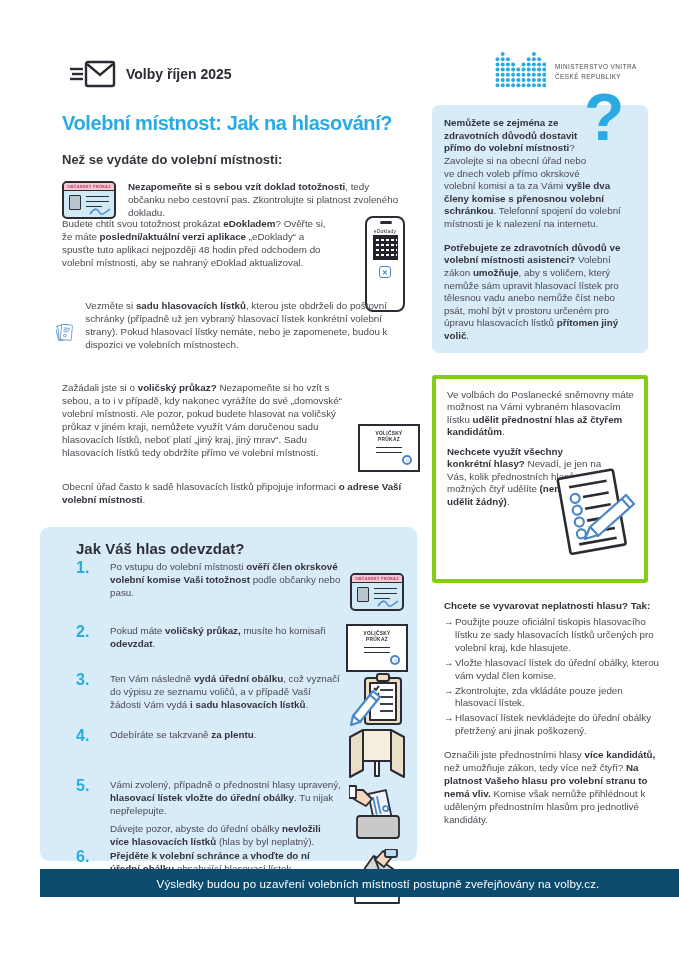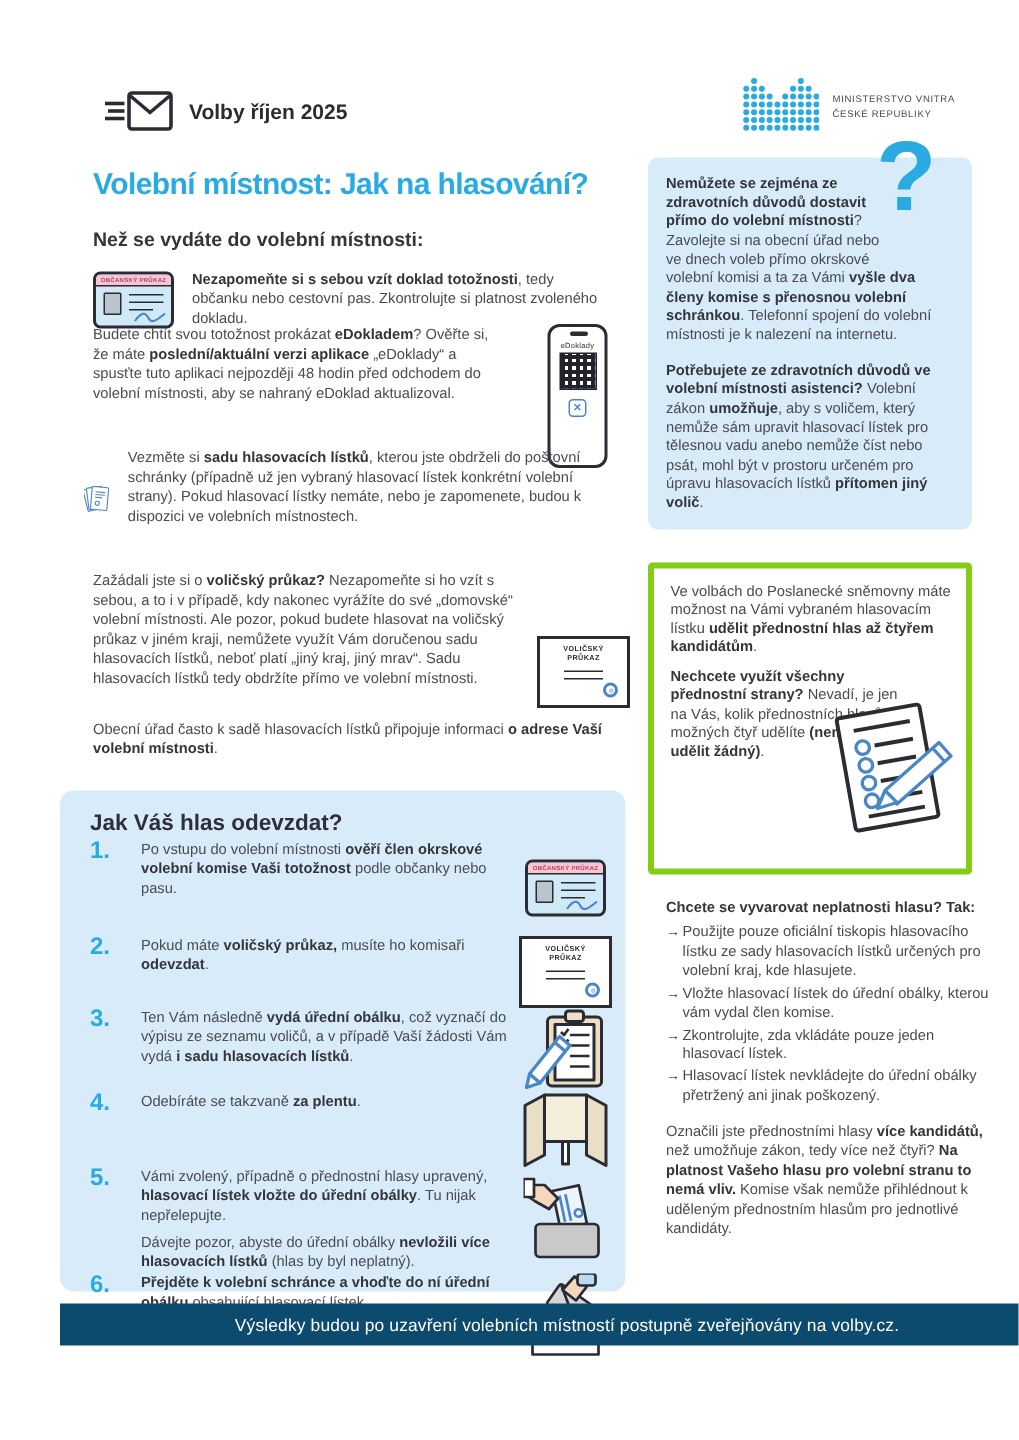--- a/index.html
+++ b/index.html
@@ -29,21 +29,21 @@
   .item-doklad { position:absolute; top:181px; left:62px; width:340px; display:flex; gap:12px; align-items:flex-start; }
   .p-edoklad  { position:absolute; top:218px; left:62px; width:345px; padding-right:72px; }
   .p-edoklad .ic-phone { position:absolute; right:2px; top:-2px; }
   .item-listky { position:absolute; top:300px; left:56px; width:352px; display:flex; gap:11px; align-items:flex-start; }
   .p-prukaz { position:absolute; top:382px; left:62px; width:348px; padding-right:60px; }
   .p-prukaz .ic-vprukaz { position:absolute; right:-10px; top:42px; }
   .p-adresa { position:absolute; top:481px; left:62px; width:345px; }
 
   
   .stepsbox { position:absolute; top:527px; left:40px; width:377px; height:334px;
-    background:#d7ecf8; border-radius:9px; padding:13px 8px 6px 20px; }
+    background:#d7ecf8; border-radius:9px; padding:13px 8px 6px 36px; }
   .stepsbox h3 { font-size:15px; font-weight:bold; color:#2f2f38; margin:0 0 3px 0; }
   .step { display:grid; grid-template-columns:30px 1fr 64px; column-gap:4px; align-items:start; }
   .step .num { font-size:16px; font-weight:bold; color:#29abe2; line-height:1.05; }
   .step .step-text { padding-top:1px; }
   .step .step-text p + p { margin-top:5px; }
   .step .ic { justify-self:center; align-self:center; }
   .s1{min-height:64px;} .s2{min-height:37px;} .s3{min-height:53px;}
   .s4{min-height:37px;} .s5{min-height:66px;} .s6{min-height:42px;}
 
   
@@ -379,21 +379,21 @@
 <div class="qmark">?</div>
 
 <div class="sb sbox1">
   <span class="qspacer"></span>
   <p><strong>Nemůžete se zejména ze zdravotních důvodů dostavit přímo do volební místnosti</strong>? Zavolejte si na obecní úřad nebo ve dnech voleb přímo okrskové volební komisi a ta za Vámi <strong>vyšle dva členy komise s přenosnou volební schránkou</strong>. Telefonní spojení do volební místnosti je k nalezení na internetu.</p>
   <p><strong>Potřebujete ze zdravotních důvodů ve volební místnosti asistenci?</strong> Volební zákon <strong>umožňuje</strong>, aby s voličem, který nemůže sám upravit hlasovací lístek pro tělesnou vadu anebo nemůže číst nebo psát, mohl být v prostoru určeném pro úpravu hlasovacích lístků <strong>přítomen jiný volič</strong>.</p>
 </div>
 
 <div class="sb sbox2">
   <p>Ve volbách do Poslanecké sněmovny máte možnost na Vámi vybraném hlasovacím lístku <strong>udělit přednostní hlas až čtyřem kandidátům</strong>.</p>
-  <p class="pr3"><strong>Nechcete využít všechny přednostní strany?</strong> Nevadí, je jen na Vás, kolik přednostních hlasů z možných čtyř udělíte <strong>(nemusíte udělit žádný)</strong>.</p>
+  <p class="pr3"><strong>Nechcete využít všechny konkrétní hlasy?</strong> Nevadí, je jen na Vás, kolik přednostních hlasů z možných čtyř udělíte <strong>(nemusíte udělit žádný)</strong>.</p>
   <svg class="ic-prefballot line-art" width="96" height="96" viewBox="0 0 96 96">
     <g transform="rotate(-10 44 48)">
       <rect x="12" y="8" width="56" height="76" rx="2" fill="#fff" stroke="#2b2b33" stroke-width="2.6"></rect>
       <g stroke="#2b2b33" stroke-width="2.6">
         <line x1="22" y1="18" x2="60" y2="18"></line>
         <line x1="34" y1="30" x2="60" y2="30"></line>
         <line x1="34" y1="42" x2="60" y2="42"></line>
         <line x1="34" y1="54" x2="60" y2="54"></line>
         <line x1="34" y1="66" x2="60" y2="66"></line>
         <line x1="22" y1="76" x2="60" y2="76"></line>

